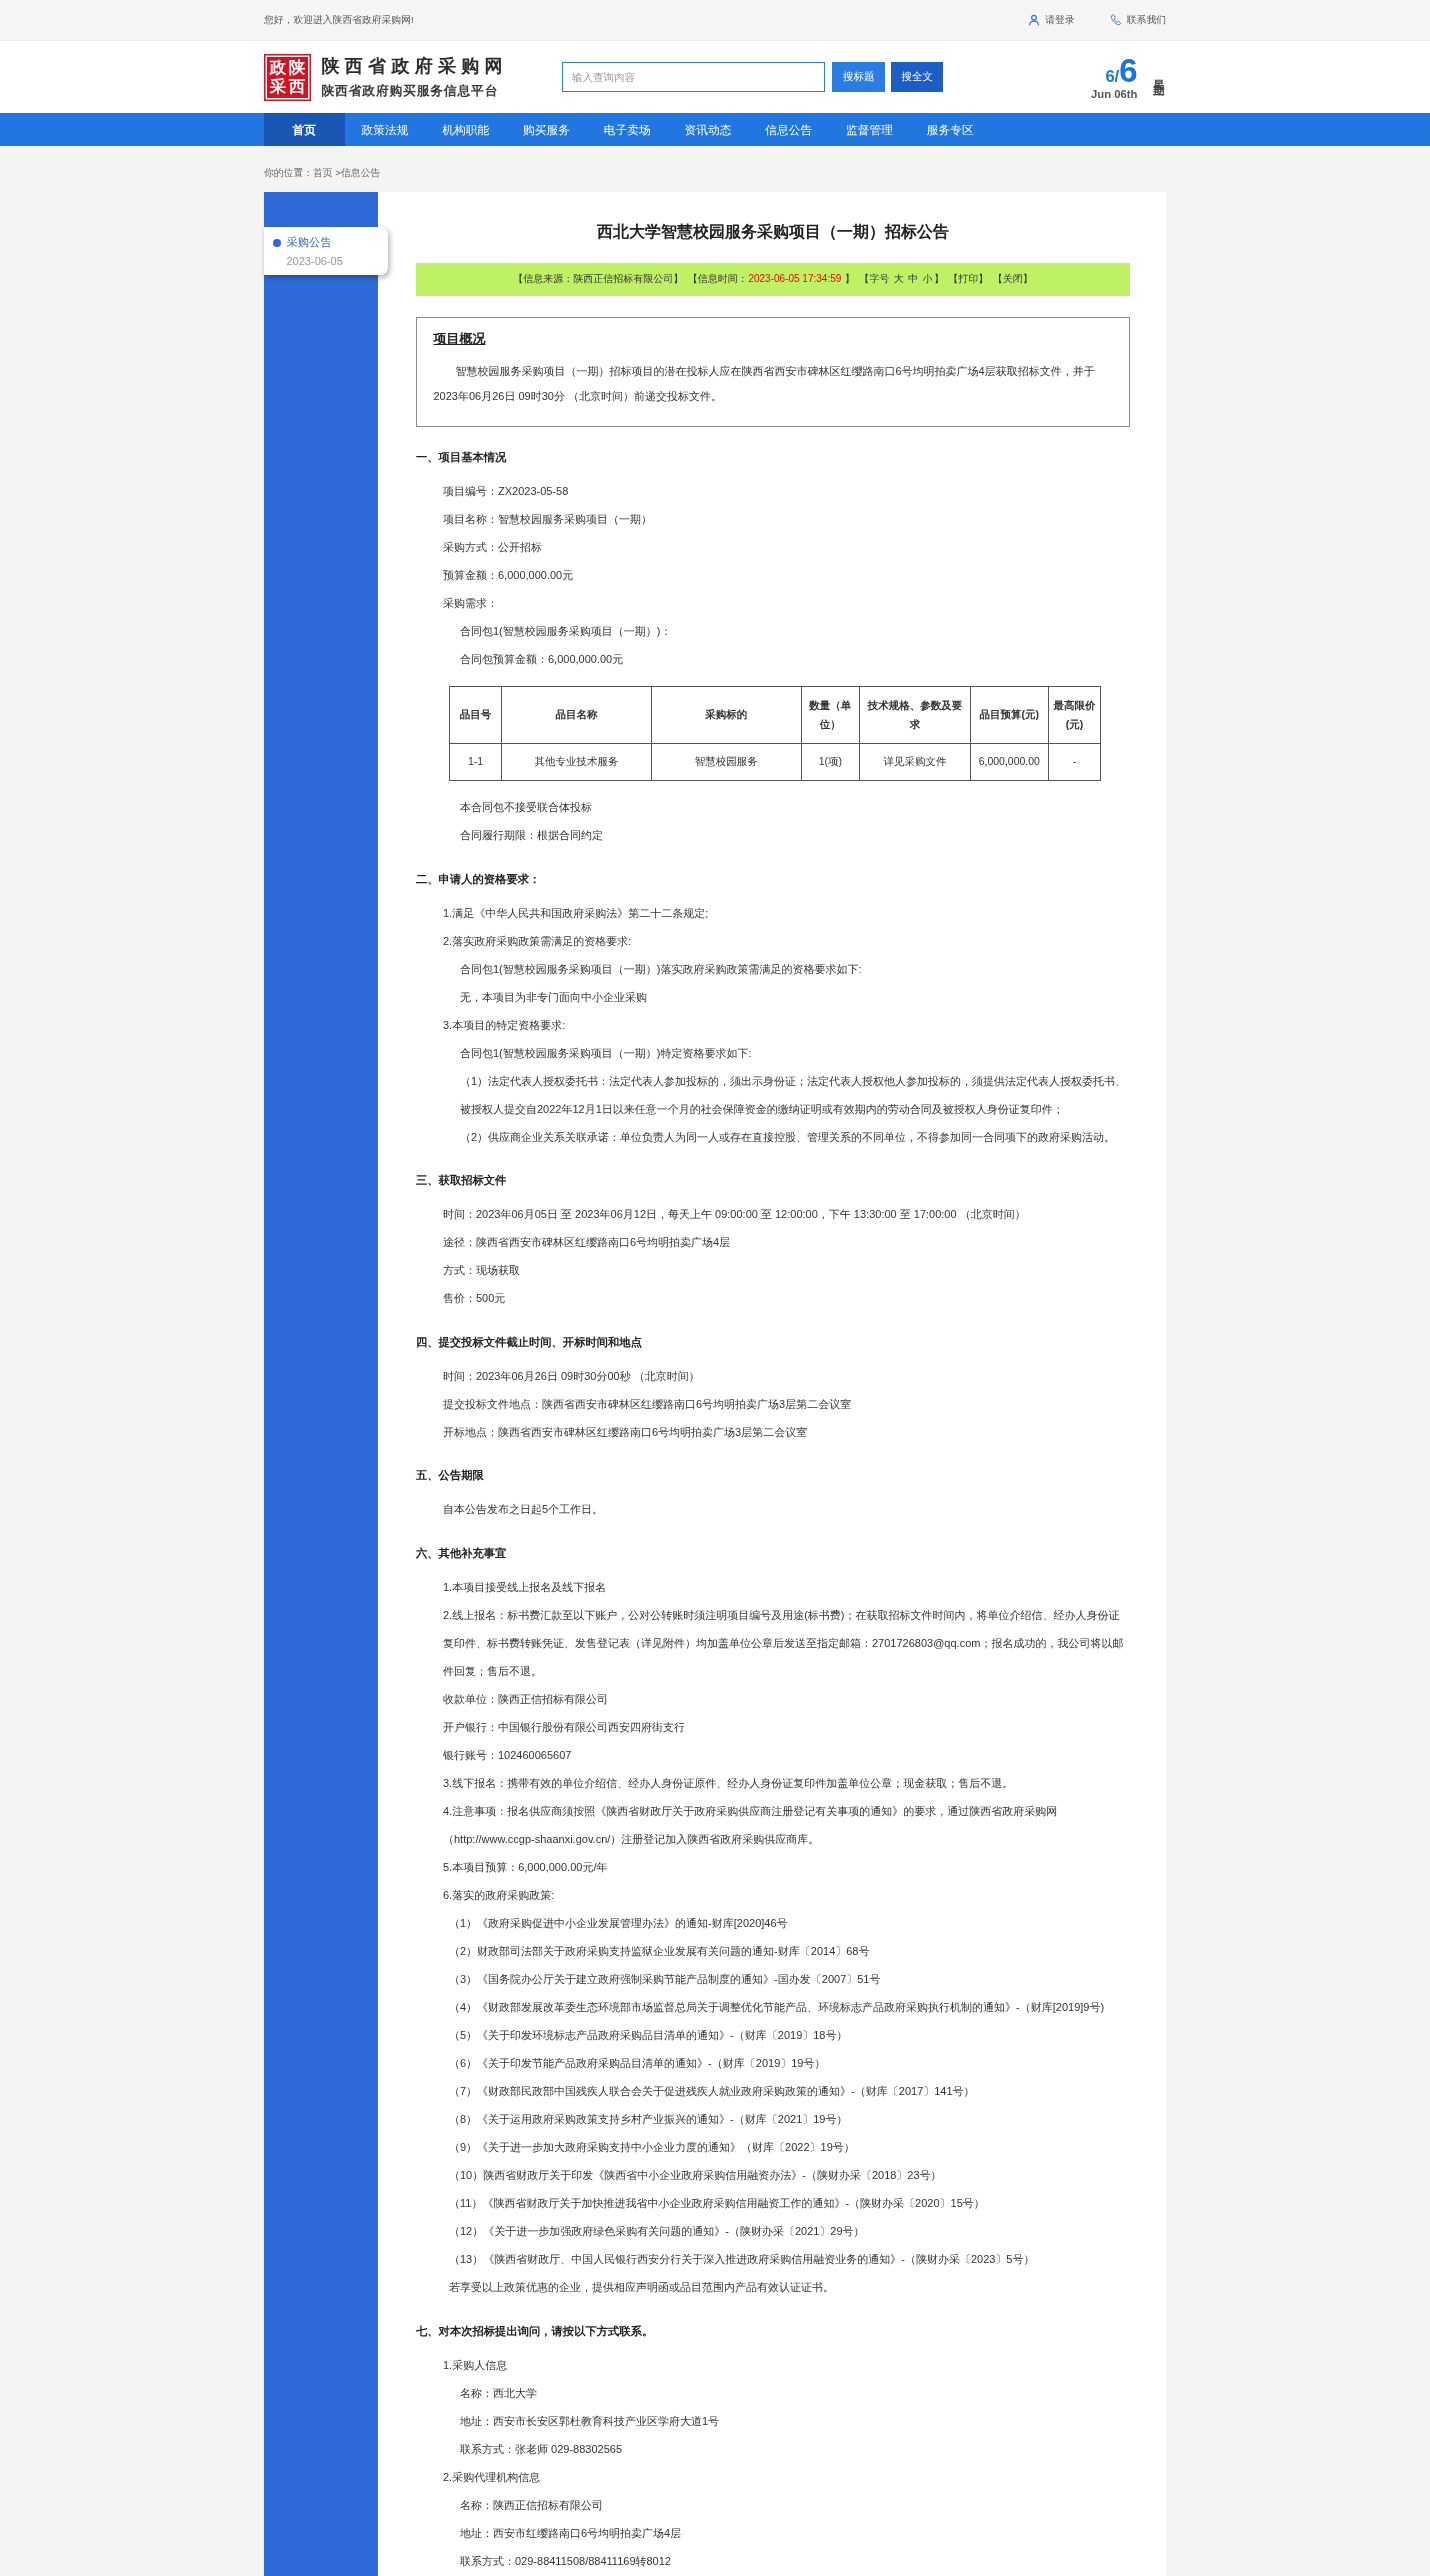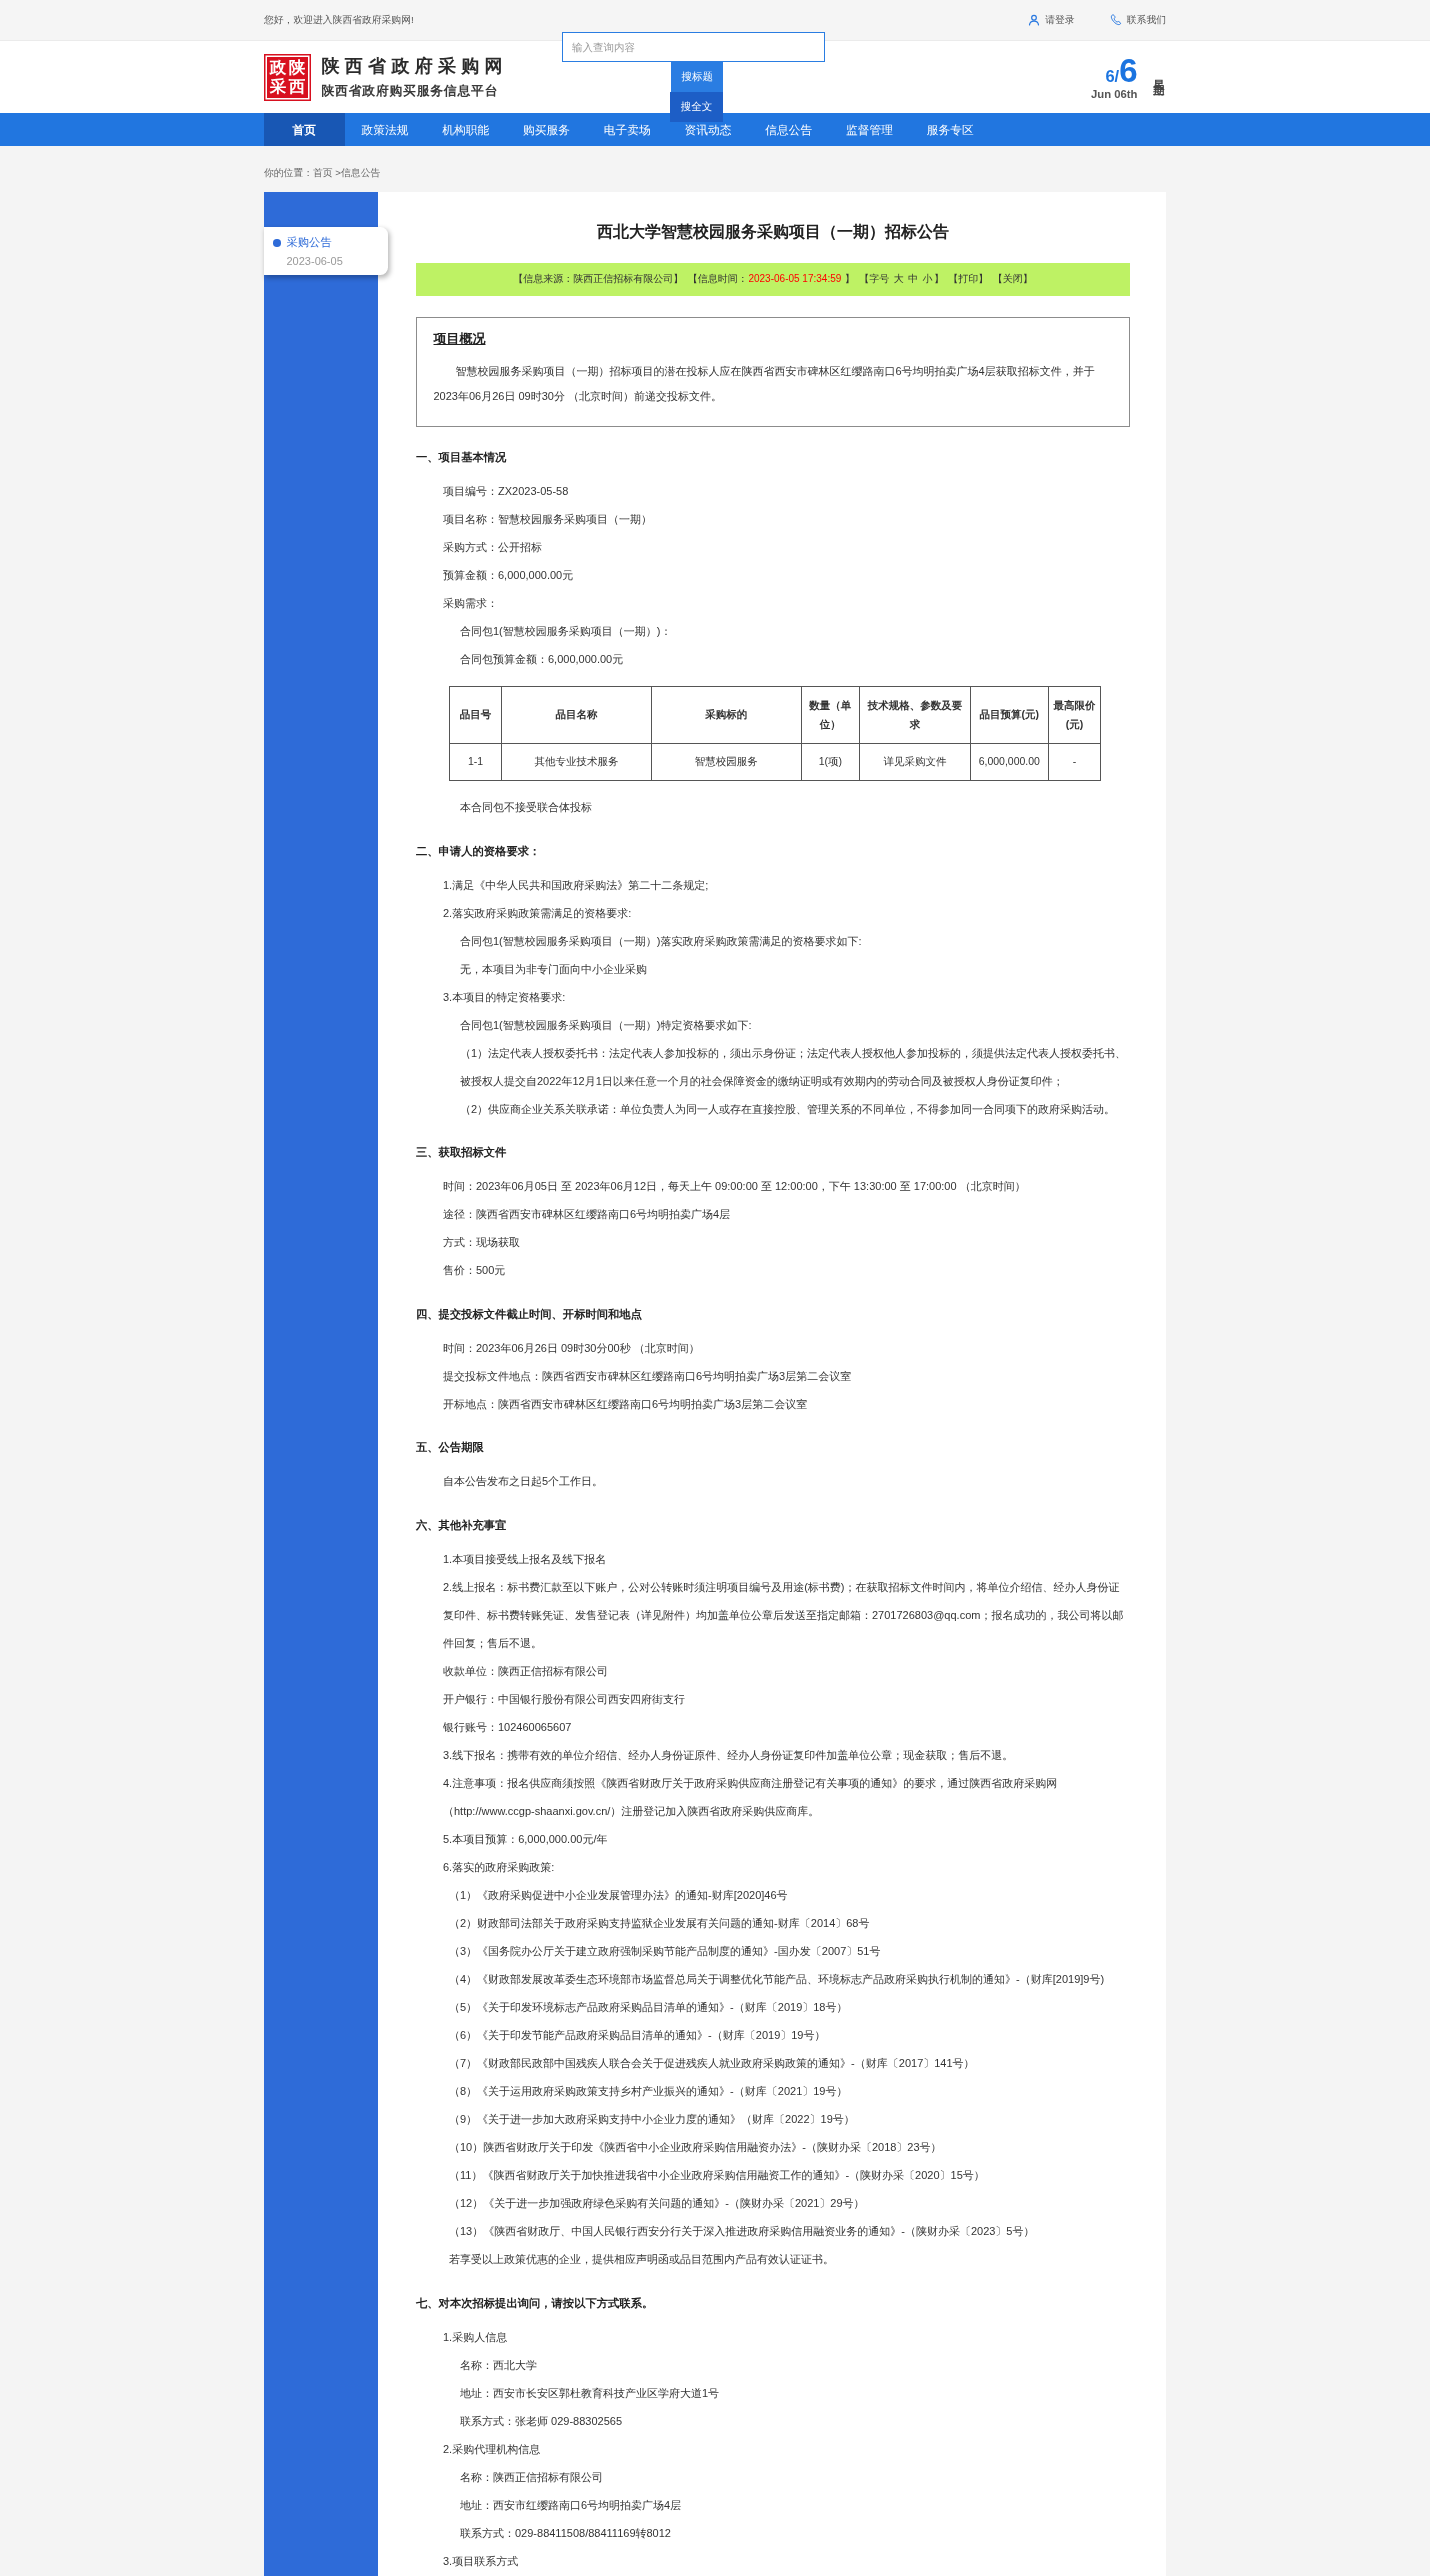--- a/index.html
+++ b/index.html
@@ -22,21 +22,21 @@
   
   .header { background:#fff; }
   .header .inner { height:72px; display:flex; align-items:center; }
   .logo { display:flex; align-items:center; gap:10.5px; }
   .seal { width:47px; height:47px; background:#d8101f; position:relative;
           box-shadow: inset 0 0 0 1.5px #d8101f, inset 0 0 0 3px #fff;
           display:grid; grid-template-columns:1fr 1fr; padding:4.5px; }
   .seal span { color:#fff; font-weight:bold; font-size:16.5px; line-height:19px; text-align:center; }
   .site-name { font-size:18px; font-weight:bold; color:#2b2b2b; letter-spacing:5.3px; }
   .site-sub  { font-size:12.8px; font-weight:bold; color:#3a3a3a; margin-top:4.5px; letter-spacing:0.8px; }
-  .search { display:flex; align-items:center; margin-left:54px;flex-direction:column; }
+  .search { display:flex; align-items:center; margin-left:54px; }
   .search input { width:263px; height:30px; border:1.5px solid #2a7de2; padding:0 9px;
                   font-size:10.5px; color:#333; outline:none; background:#fff; }
   .search input::placeholder { color:#9b9b9b; }
   .btn-search { height:30px; padding:0 10.5px; border:none; color:#fff; font-size:10.5px; cursor:pointer; }
   .btn-title { background:#2a7de2; margin-left:7.5px; }
   .btn-full  { background:#1d5ec6; margin-left:6px; }
   .datebox { margin-left:auto; display:flex; align-items:center; }
   .date-nums { text-align:right; }
   .date-frac { color:#1b74e0; font-weight:bold; line-height:1; }
   .date-frac .small { font-size:16.5px; }
@@ -222,20 +222,21 @@
         <td>智慧校园服务</td>
         <td>1(项)</td>
         <td>详见采购文件</td>
         <td>6,000,000.00</td>
         <td class="dash">-</td>
       </tr>
     </tbody>
       </table>
 
     <p class="line in2">本合同包不接受联合体投标</p>
+    <p class="line in2">合同履行期限：根据合同约定</p>
 
     <h3 class="sec">二、申请人的资格要求：</h3>
     <p class="line in1">1.满足《中华人民共和国政府采购法》第二十二条规定;</p>
     <p class="line in1">2.落实政府采购政策需满足的资格要求:</p>
     <p class="line in2">合同包1(智慧校园服务采购项目（一期）)落实政府采购政策需满足的资格要求如下:</p>
     <p class="line in2">无，本项目为非专门面向中小企业采购</p>
     <p class="line in1">3.本项目的特定资格要求:</p>
     <p class="line in2">合同包1(智慧校园服务采购项目（一期）)特定资格要求如下:</p>
     <p class="line in2">（1）法定代表人授权委托书：法定代表人参加投标的，须出示身份证；法定代表人授权他人参加投标的，须提供法定代表人授权委托书、被授权人提交自2022年12月1日以来任意一个月的社会保障资金的缴纳证明或有效期内的劳动合同及被授权人身份证复印件；</p>
     <p class="line in2">（2）供应商企业关系关联承诺：单位负责人为同一人或存在直接控股、管理关系的不同单位，不得参加同一合同项下的政府采购活动。</p>

